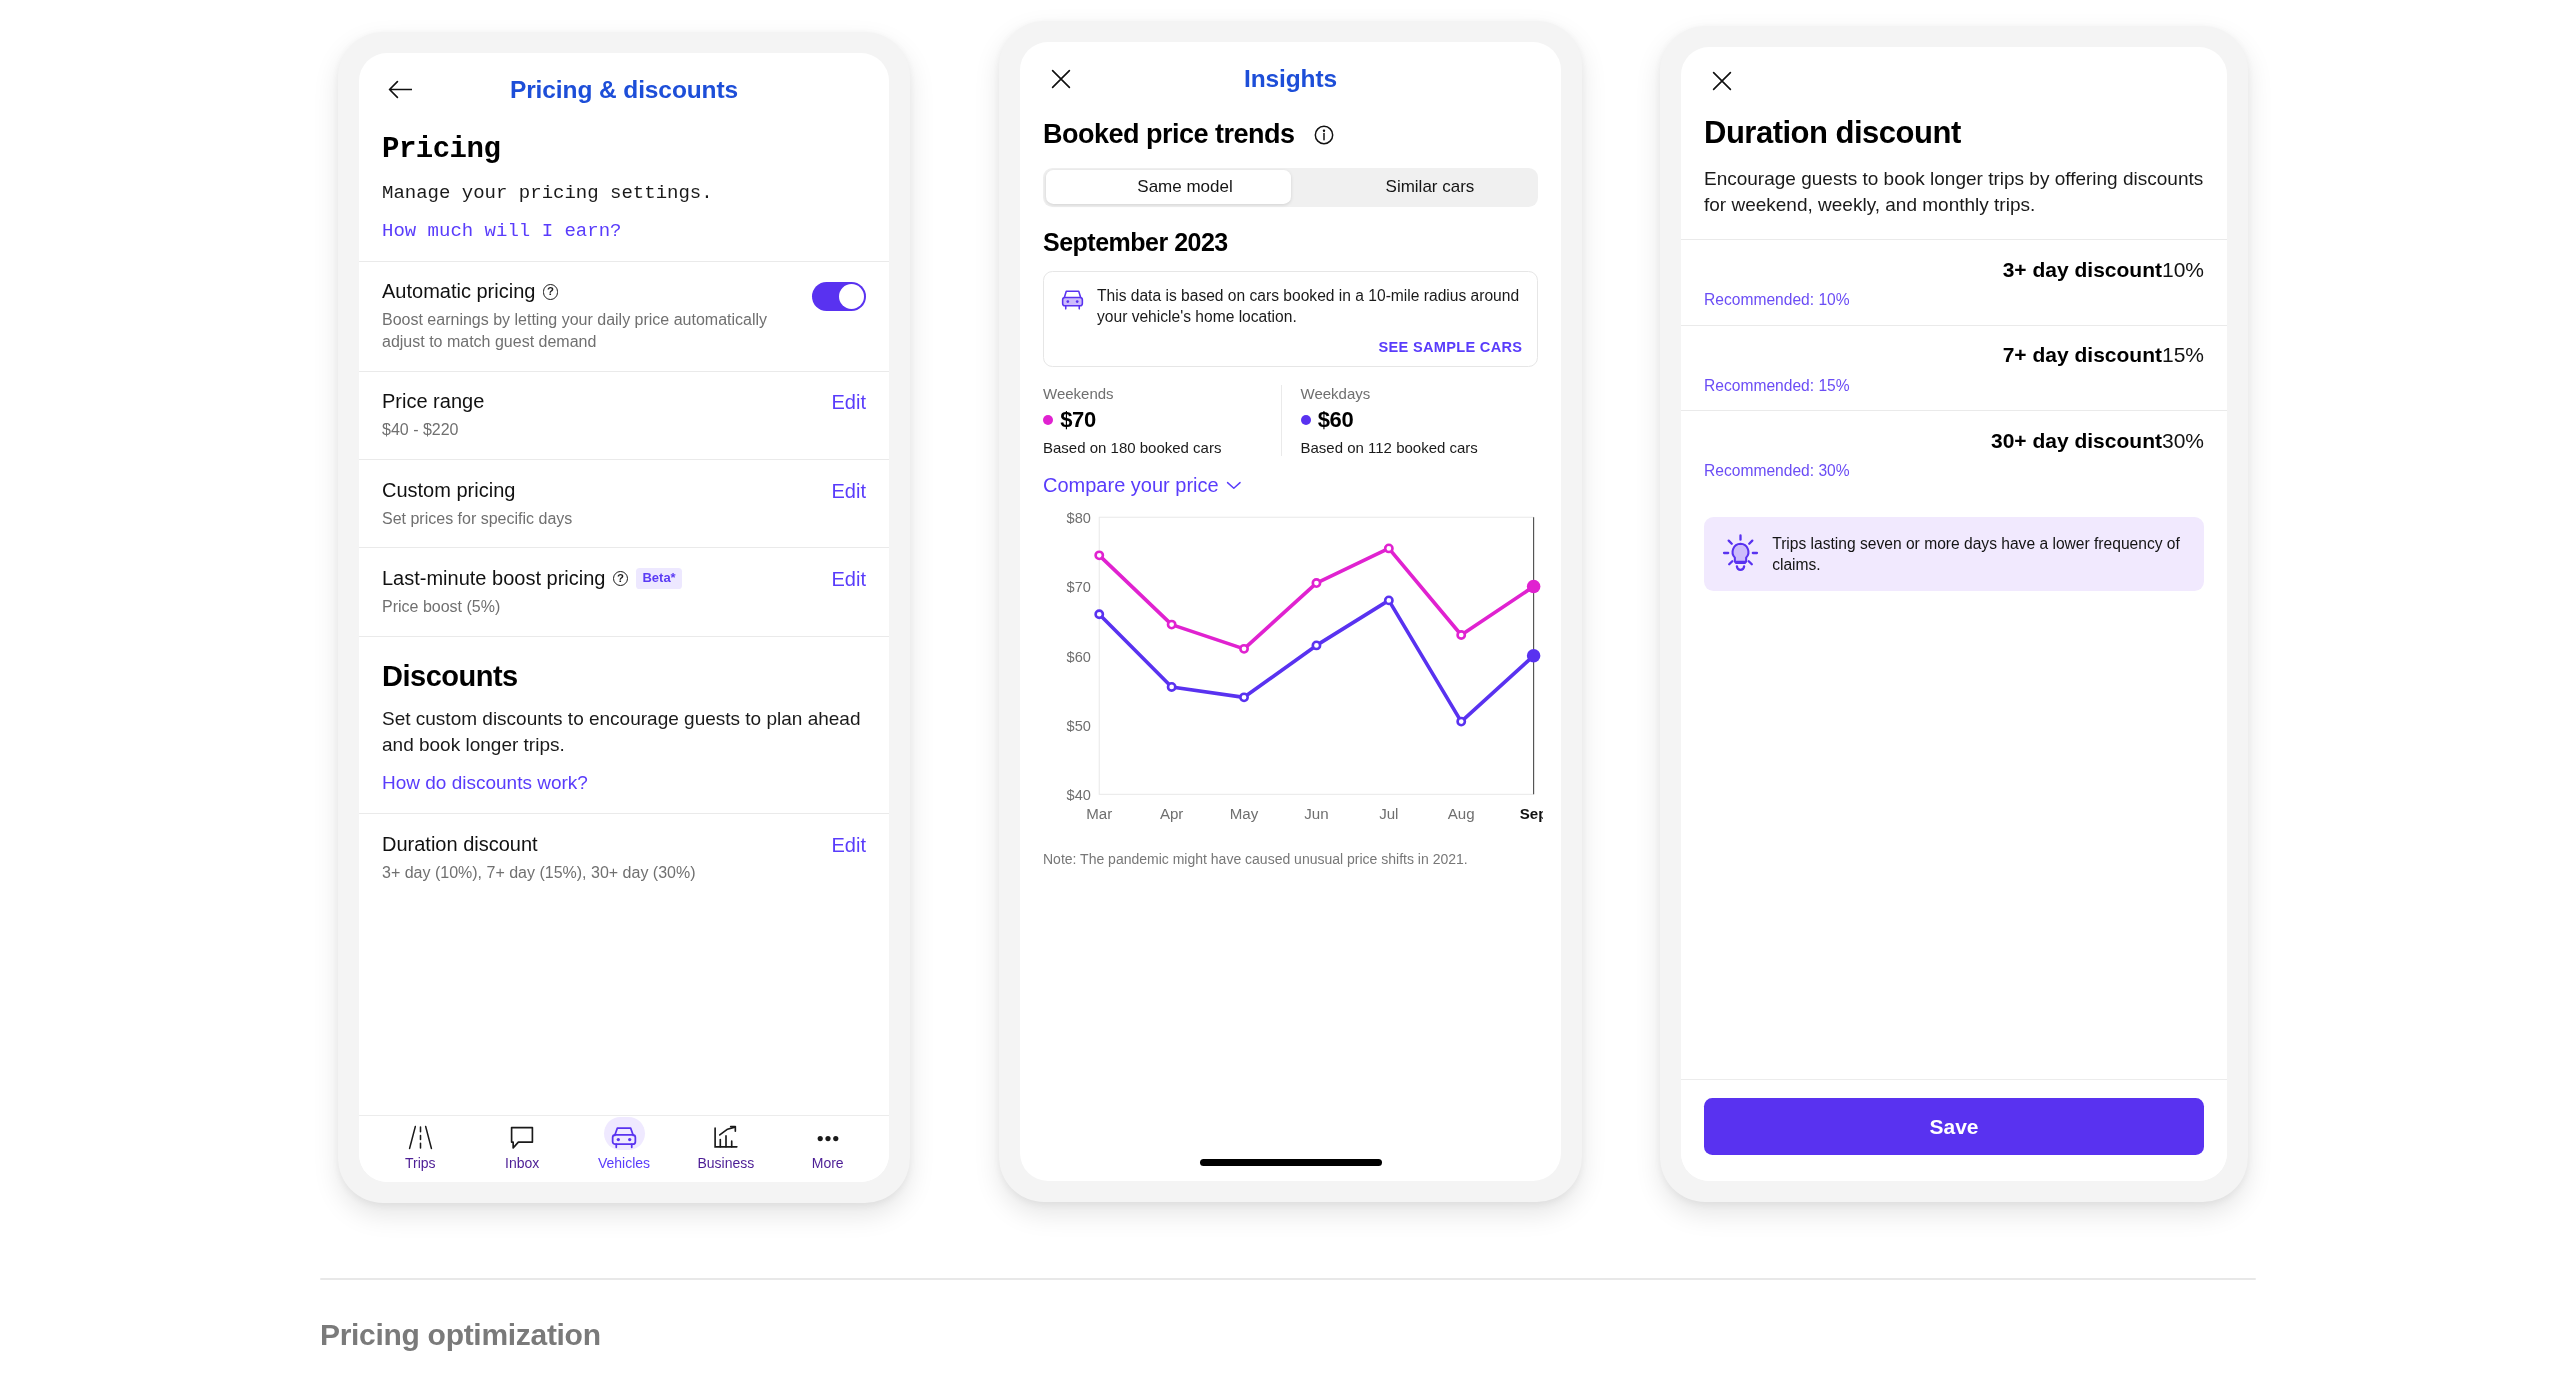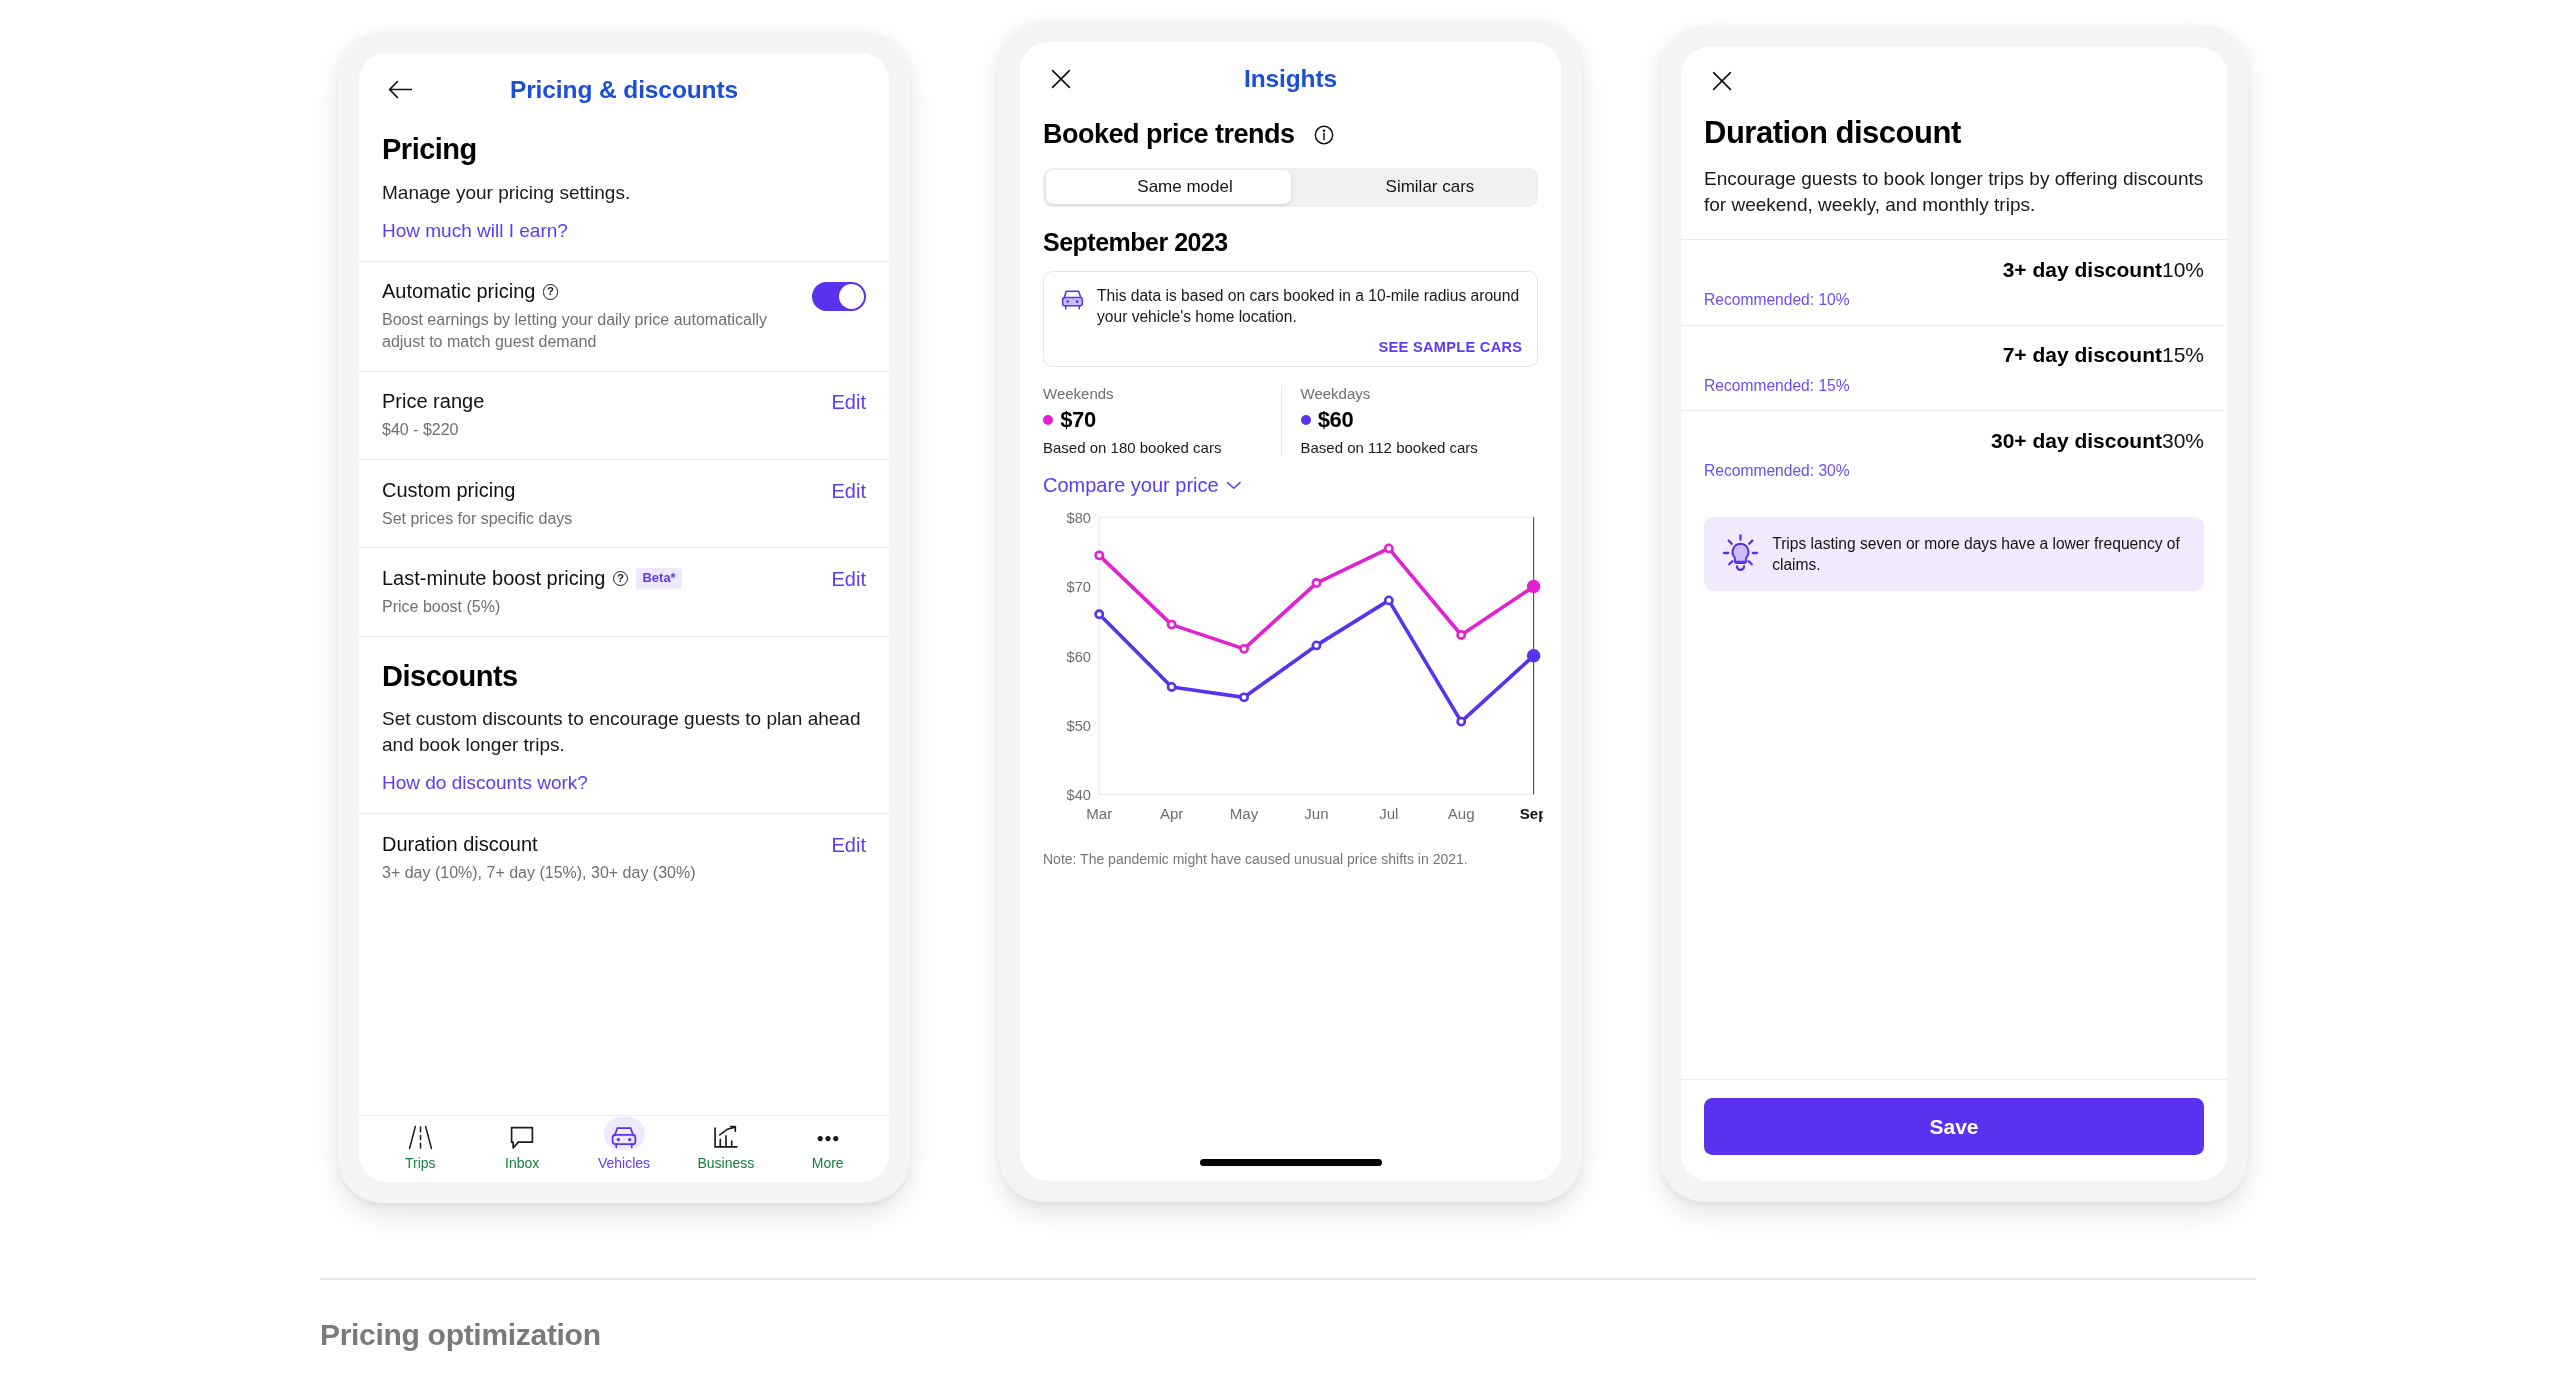--- a/index.html
+++ b/index.html
@@ -71,21 +71,21 @@
   
   .toggle { width: 54px; height: 29px; border-radius: 14.6px; background:#5932f0; position:relative; flex:none; margin-top:3.1px; }
   .toggle .knob { position:absolute; right: 2.1px; top: 2.1px; width: 25px; height: 25px; border-radius:50%; background:#fff; }
 
   
   .tabbar {
     flex:none; height: 67px; border-top: 1px solid #ececec; background:#fff;
     display:flex; align-items:center; justify-content: space-around; padding: 0 10.4px 3.1px;
   }
   .tab { display:flex; flex-direction:column; align-items:center; gap: 4.2px; width: 91px; }
-  .tab-label { font-size: 14px; color:#15803d; }
+  .tab-label { font-size: 14px; color:#4c1d95; }
   .tab.active .tab-label { color:#593cfb; }
   .tab-ico { height: 26px; display:flex; align-items:flex-end; justify-content:center; position:relative; }
   .veh-halo { position:absolute; width: 41px; height: 33px; background:#efe9ff; border-radius: 16.7px; z-index:0; }
   .tab-ico svg { position:relative; z-index:1; }
 
   
   .seg {
     display:flex; background:#f0f0f0; border-radius: 9.4px; padding: 2.6px; height: 39px;
   }
   .seg-btn {
@@ -156,21 +156,21 @@
         <div class="nav-left">
           <svg class="icon-back" width="24" height="19" viewBox="0 0 46 36">
             <path d="M18 3 L3 18 L18 33 M3 18 H45" fill="none" stroke="#111" stroke-width="3.2" stroke-linecap="round" stroke-linejoin="round"></path>
           </svg>
         </div>
         <div class="nav-title">Pricing &amp; discounts</div>
       </div>
 
       <div class="scroller">
 
-        <div class="sec-pad" style="padding-top:7.3px;padding-bottom:19px;">
+        <div class="sec-pad" style="padding-top:7.3px;padding-bottom:19px;font-family:Liberation Mono, monospace;">
           <div class="h-big">Pricing</div>
           <div class="body-txt" style="margin-top:13.5px;">Manage your pricing settings.</div>
           <div class="link" style="margin-top:13.5px;">How much will I earn?</div>
         </div>
 
         <div class="divider"></div>
 
         <div class="row">
           <div class="row-main">
             <div class="row-title">

